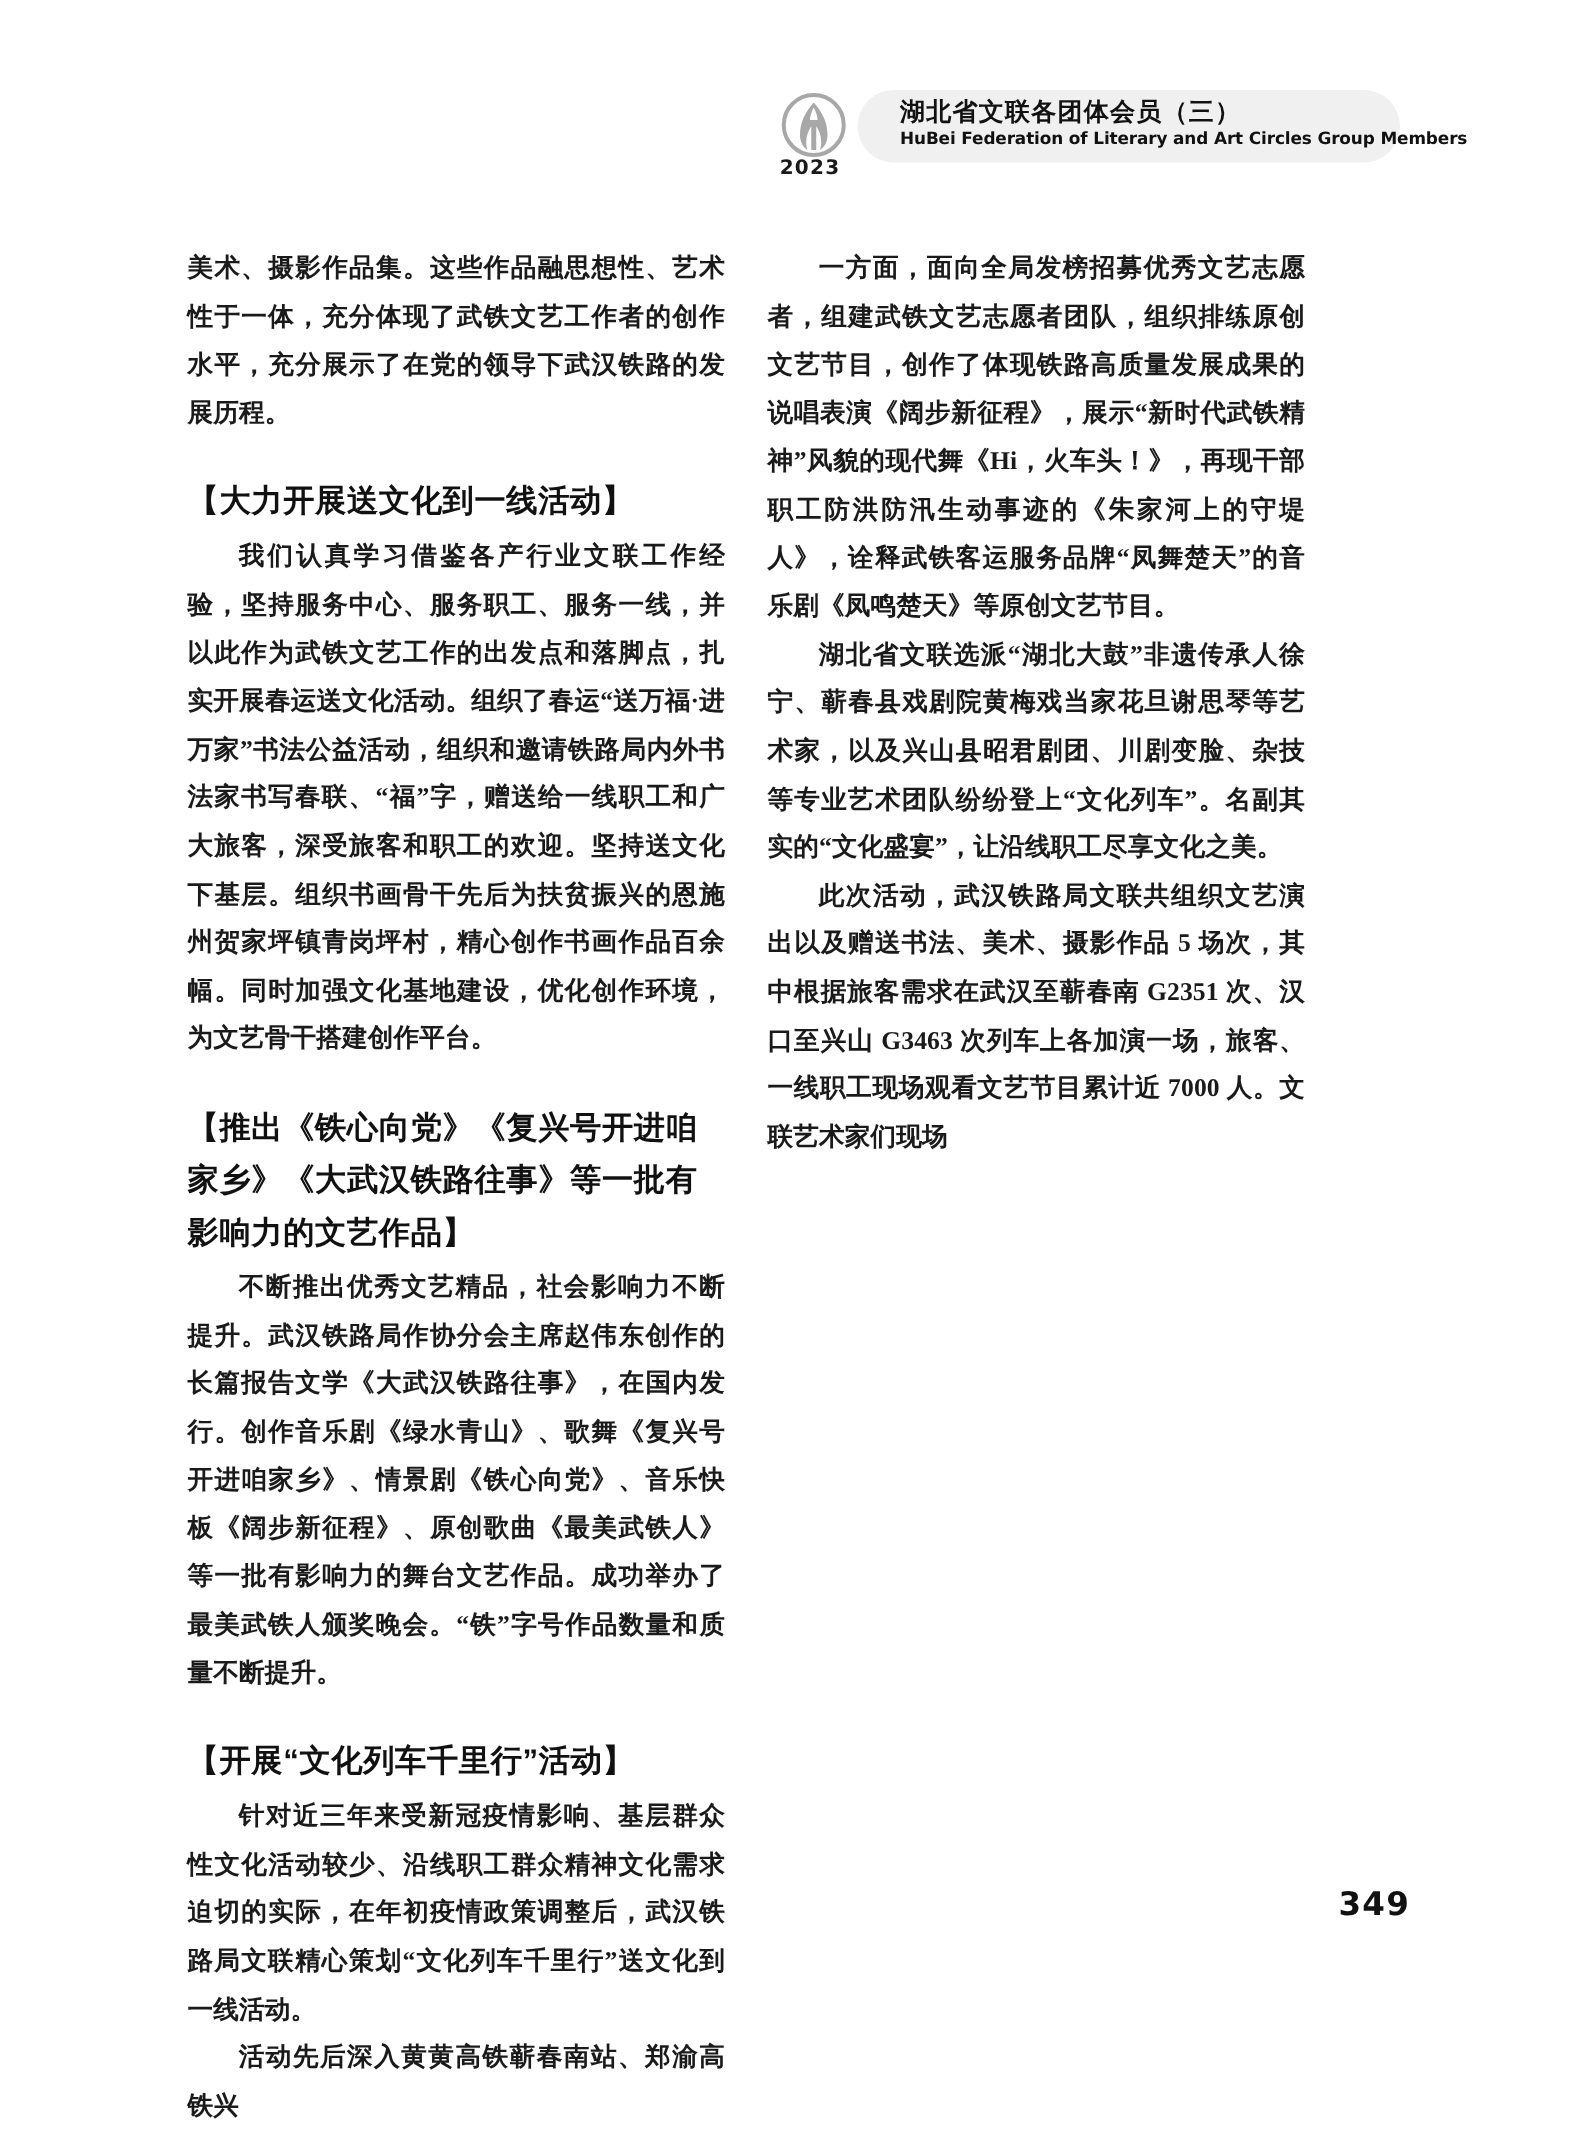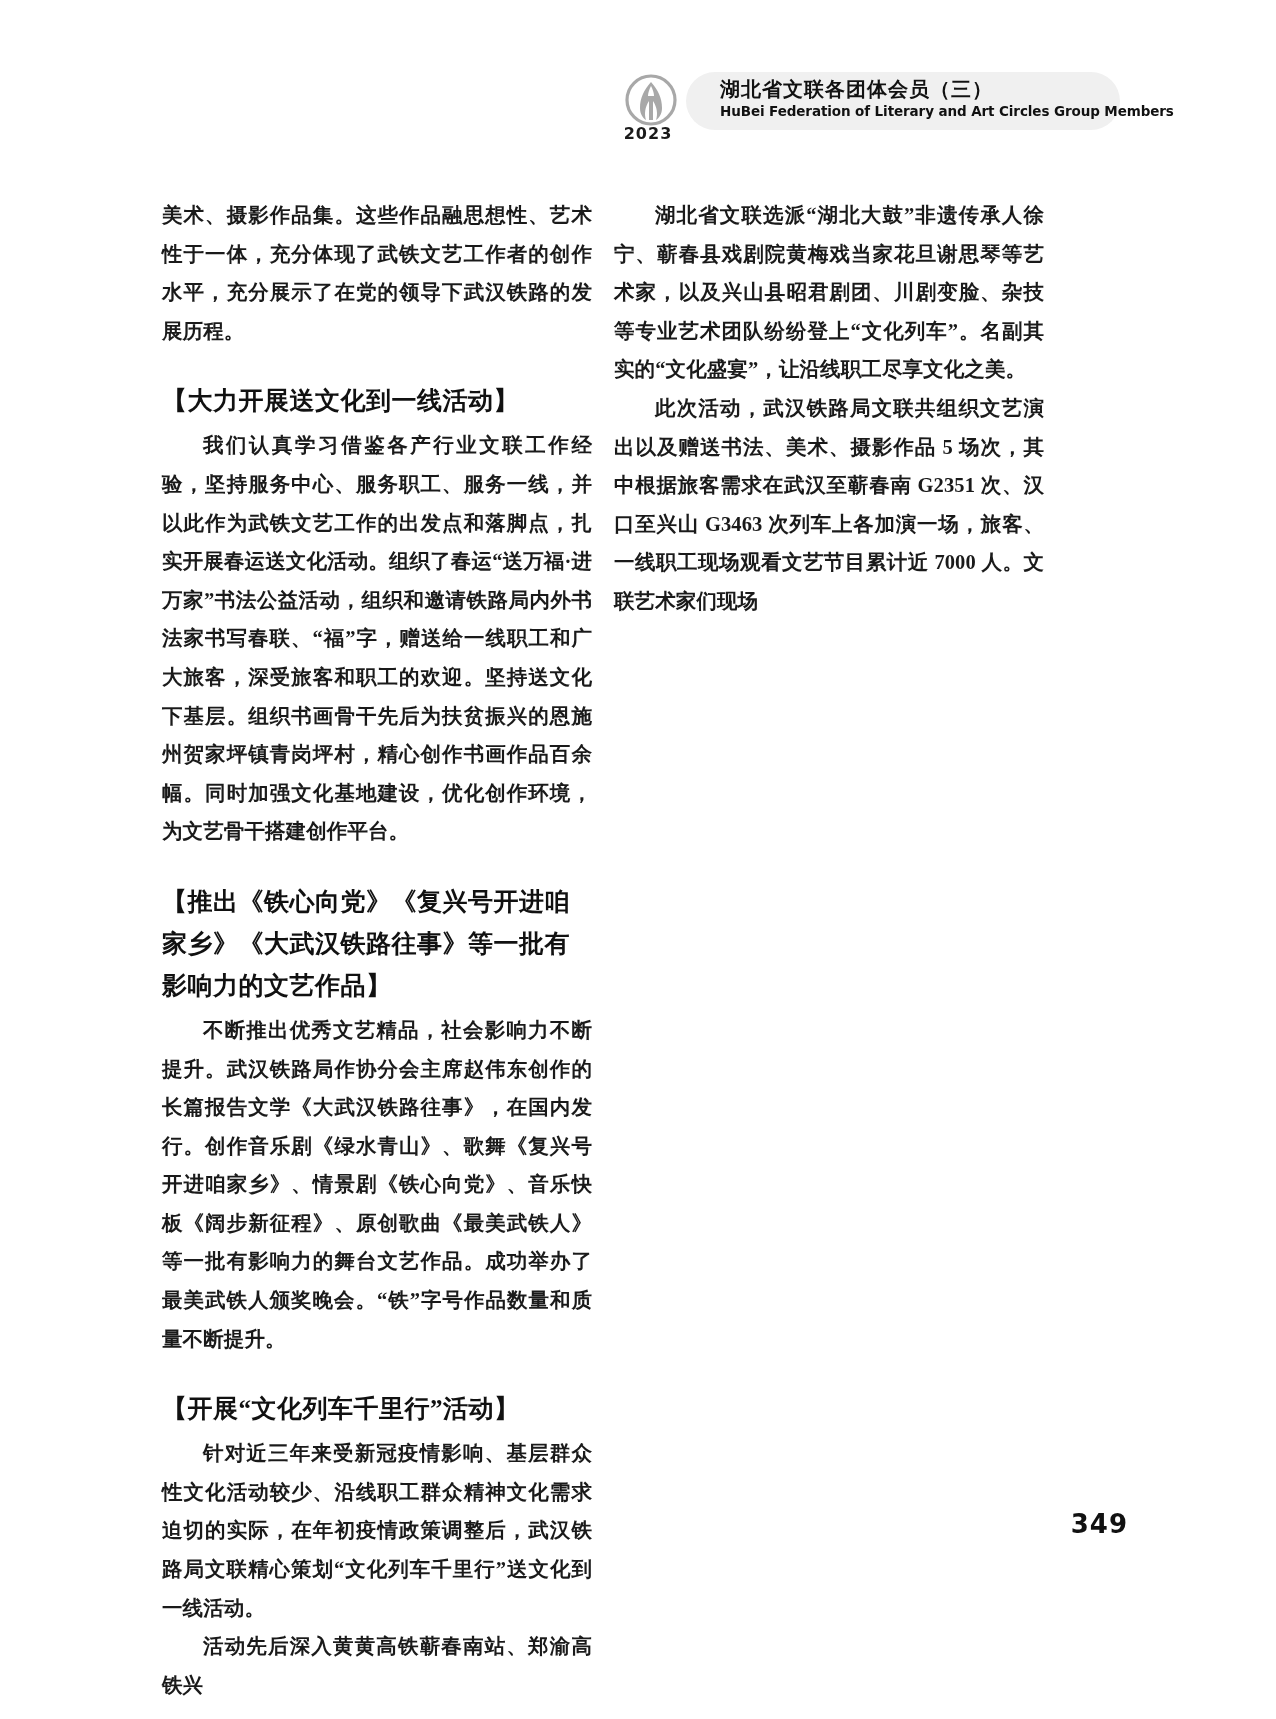--- a/index.html
+++ b/index.html
@@ -82,40 +82,40 @@
     top: 196px;
     left: 146px;
     width: 920px;
     height: 1180px;
   }
   .col {
     position: absolute;
     top: 0;
     width: 430px;
   }
-  .col-left  { left: 16px; }
+  .col-left  { left: 4px; }
   .col-right { left: 468px; }
 
   p.body-text {
     margin: 0;
     font-size: 20.5px;
     line-height: 38.6px;
     text-align: justify;
     text-align-last: left;
     text-justify: inter-character;
     font-weight: bold;
     letter-spacing: 0.1px;
     color: #1a1a1a;
   }
   p.indent { text-indent: 2em; }
 
   h2.section-heading {
     margin: 0;
     padding: 0;
-    font-family: Liberation Serif, serif;
+    font-family: Liberation Sans, sans-serif;
     font-weight: bold;
     font-size: 25px;
     line-height: 42px;
     letter-spacing: 0.5px;
     color: #111;
     text-align: left;
   }
   .gap-before-heading { height: 30px; }
   .gap-after-heading  { height: 4px; }
 
@@ -170,18 +170,19 @@
 
     <div class="gap-before-heading"></div>
     <h2 class="section-heading">【开展“文化列车千里行”活动】</h2>
     <div class="gap-after-heading"></div>
 
     <p class="body-text indent">针对近三年来受新冠疫情影响、基层群众性文化活动较少、沿线职工群众精神文化需求迫切的实际，在年初疫情政策调整后，武汉铁路局文联精心策划“文化列车千里行”送文化到一线活动。</p>
     <p class="body-text indent">活动先后深入黄黄高铁蕲春南站、郑渝高铁兴</p>
   </div>
 
   <div class="col col-right">
+    <p class="body-text indent">一方面，面向全局发榜招募优秀文艺志愿者，组建武铁文艺志愿者团队，组织排练原创文艺节目，创作了体现铁路高质量发展成果的说唱表演《阔步新征程》，展示“新时代武铁精神”风貌的现代舞《Hi，火车头！》，再现干部职工防洪防汛生动事迹的《朱家河上的守堤人》，诠释武铁客运服务品牌“凤舞楚天”的音乐剧《凤鸣楚天》等原创文艺节目。</p>
     <p class="body-text indent">湖北省文联选派“湖北大鼓”非遗传承人徐宁、蕲春县戏剧院黄梅戏当家花旦谢思琴等艺术家，以及兴山县昭君剧团、川剧变脸、杂技等专业艺术团队纷纷登上“文化列车”。名副其实的“文化盛宴”，让沿线职工尽享文化之美。</p>
     <p class="body-text indent">此次活动，武汉铁路局文联共组织文艺演出以及赠送书法、美术、摄影作品 5 场次，其中根据旅客需求在武汉至蕲春南 G2351 次、汉口至兴山 G3463 次列车上各加演一场，旅客、一线职工现场观看文艺节目累计近 7000 人。文联艺术家们现场</p>
   </div>
 </div>
 
 <div class="page-number">349</div>
 
 </body></html>

